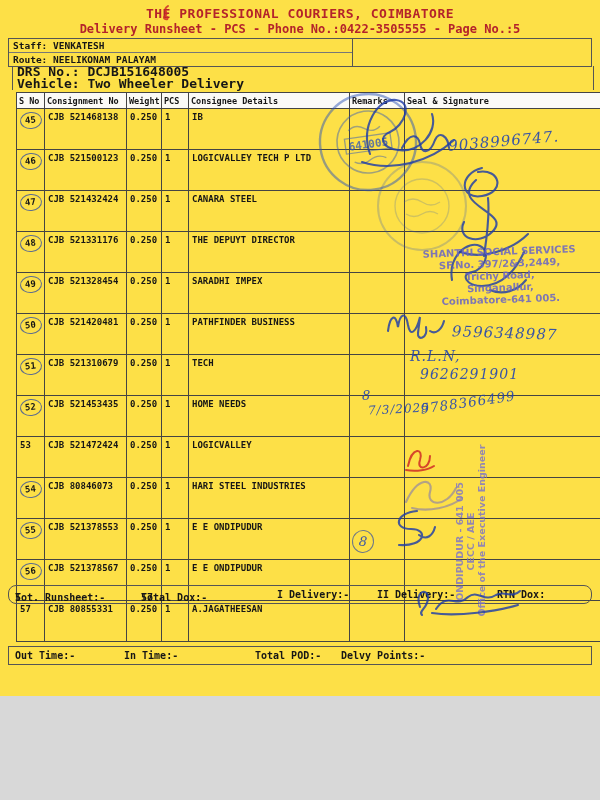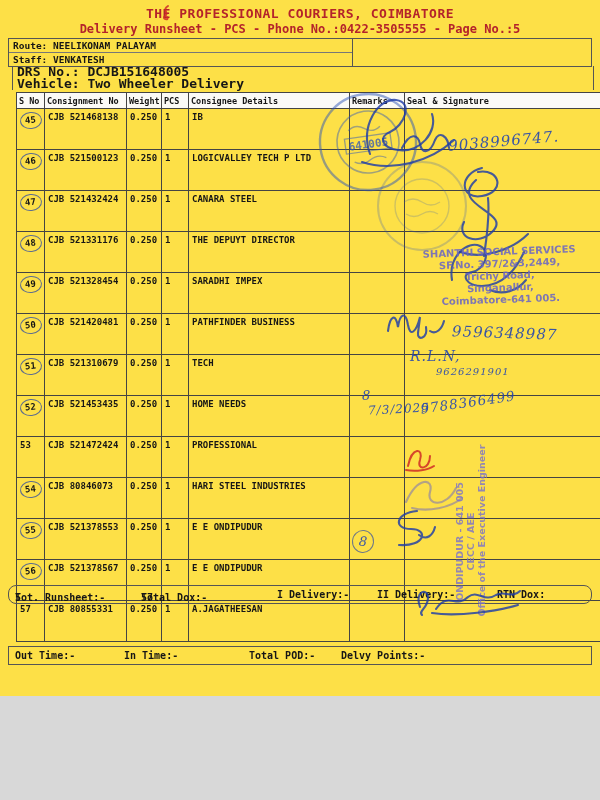--- a/index.html
+++ b/index.html
@@ -47,22 +47,22 @@
 </head>
 <body>
 
 <div class="page">
 
   <div class="title">THE PROFESSIONAL COURIERS, COIMBATORE</div>
   <div class="subtitle">Delivery Runsheet - PCS - Phone No.:0422-3505555 - Page No.:5</div>
 
   <div class="info">
     <div class="info-left">
+      <div><span>Staff: </span><span>VENKATESH</span></div>
       <div><span>Route: </span><span>NEELIKONAM PALAYAM</span></div>
-      <div><span>Staff: </span><span>VENKATESH</span></div>
     </div>
     <div class="info-right">
     </div>
   </div>
   <div class="drs-row"><span>DRS No.: </span><span>DCJB151648005</span></div>
   <div class="vehicle-row"><span>Vehicle: </span><span>Two Wheeler Delivery</span></div>
 
   <table class="runsheet">
     <colgroup>
       <col style="width:28px">
@@ -155,21 +155,21 @@
           <td>1</td>
           <td>HOME NEEDS</td>
           <td></td>
           <td></td>
         </tr>
         <tr>
           <td>53</td>
           <td>CJB 521472424</td>
           <td>0.250</td>
           <td>1</td>
-          <td>PROFESSIONAL</td>
+          <td>LOGICVALLEY</td>
           <td></td>
           <td></td>
         </tr>
         <tr>
           <td><span class="circled">54</span></td>
           <td>CJB 80846073</td>
           <td>0.250</td>
           <td>1</td>
           <td>HARI STEEL INDUSTRIES</td>
           <td></td>
@@ -214,21 +214,21 @@
         <span>Total Dox:- </span>
         <span>57</span>
       </span>
     <span style="left:268px">I Delivery:-</span>
     <span style="left:368px">II Delivery:-</span>
     <span style="left:488px">RTN Dox:</span>
   </div>
   <div class="frow box" style="top:646px;height:17px;">
     <span style="left:6px">Out Time:-</span>
     <span style="left:115px">In Time:-</span>
-    <span style="left:240px">Total POD:-</span>
+    <span style="left:246px">Total POD:-</span>
     <span style="left:332px">Delvy Points:-</span>
   </div>
   <div class="frow" style="top:700px;height:14px;">
     <span style="left:6px">Verified By</span>
     <span style="left:270px">Staff Signature</span>
   </div>
 
   <div class="overlay">
 
     <svg class="red ann" style="left:158px;top:3px" width="16" height="20" viewBox="0 0 16 20">
@@ -274,21 +274,21 @@
       <div>Singanallur,</div>
       <div>Coimbatore-641 005.</div>
     </div>
 
     <svg class="sig ann" style="left:382px;top:303px" width="65" height="38" viewBox="0 0 65 38">
         <path d="M6,28 C8,12 14,10 16,24 C18,10 24,8 26,22 C28,34 34,30 38,14 L36,30 C35,38 46,36 44,24 M48,28 C54,32 60,26 62,18"></path>
       </svg>
     <span class="hw" style="left:452px;top:324px;font-size:15px;transform:rotate(2deg)">9596348987</span>
 
     <span class="hw" style="left:410px;top:348px;font-size:14px">R.L.N,</span>
-    <span class="hw" style="left:436px;top:366px;font-size:10px">9626291901</span>
+    <span class="hw" style="left:420px;top:366px;font-size:14px">9626291901</span>
 
     <span class="hw" style="left:362px;top:388px;font-size:13px">8</span>
     <span class="hw" style="left:368px;top:402px;font-size:12px;transform:rotate(-3deg)">7/3/2025</span>
     <span class="hw" style="left:420px;top:394px;font-size:13.5px;transform:rotate(-8deg)">9788366499</span>
 
     <svg class="red ann" style="left:396px;top:438px" width="44" height="36" viewBox="0 0 44 36">
         <path d="M12,28 C16,8 28,10 24,22 C20,33 34,32 34,18 M10,32 C20,34 32,32 38,28"></path>
       </svg>
 
     <svg class="sig faint ann" style="left:398px;top:468px" width="70" height="45" viewBox="0 0 70 45">

